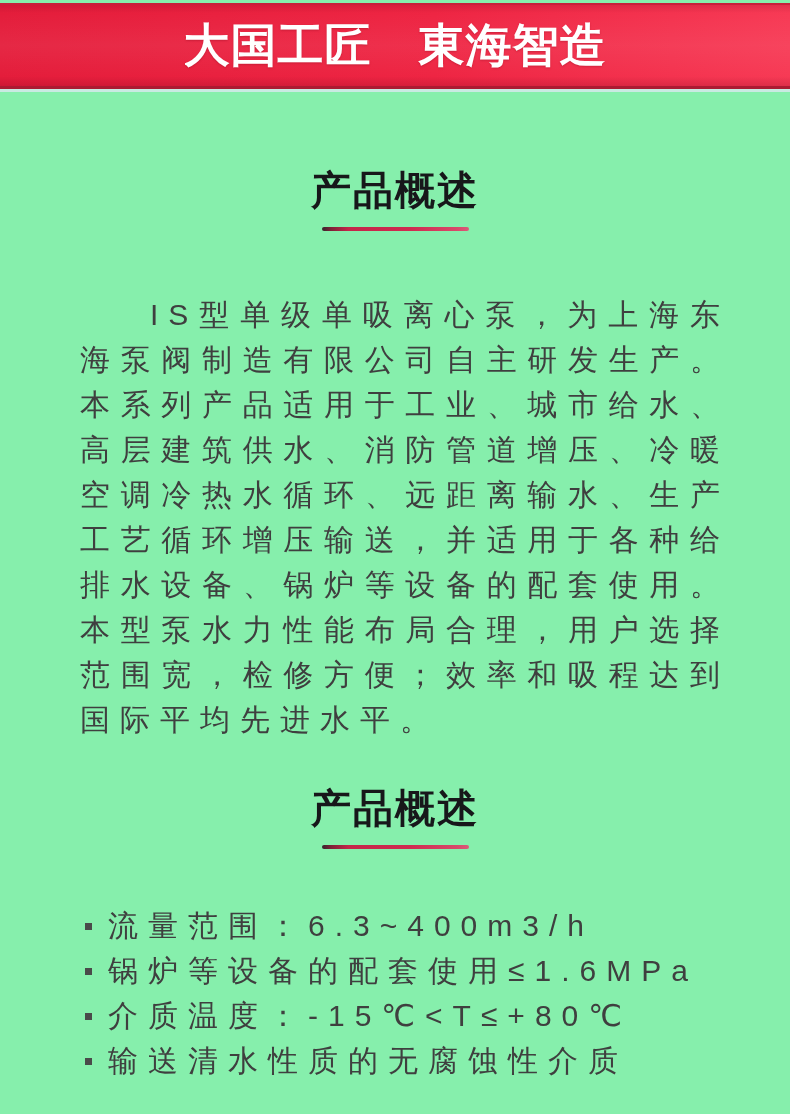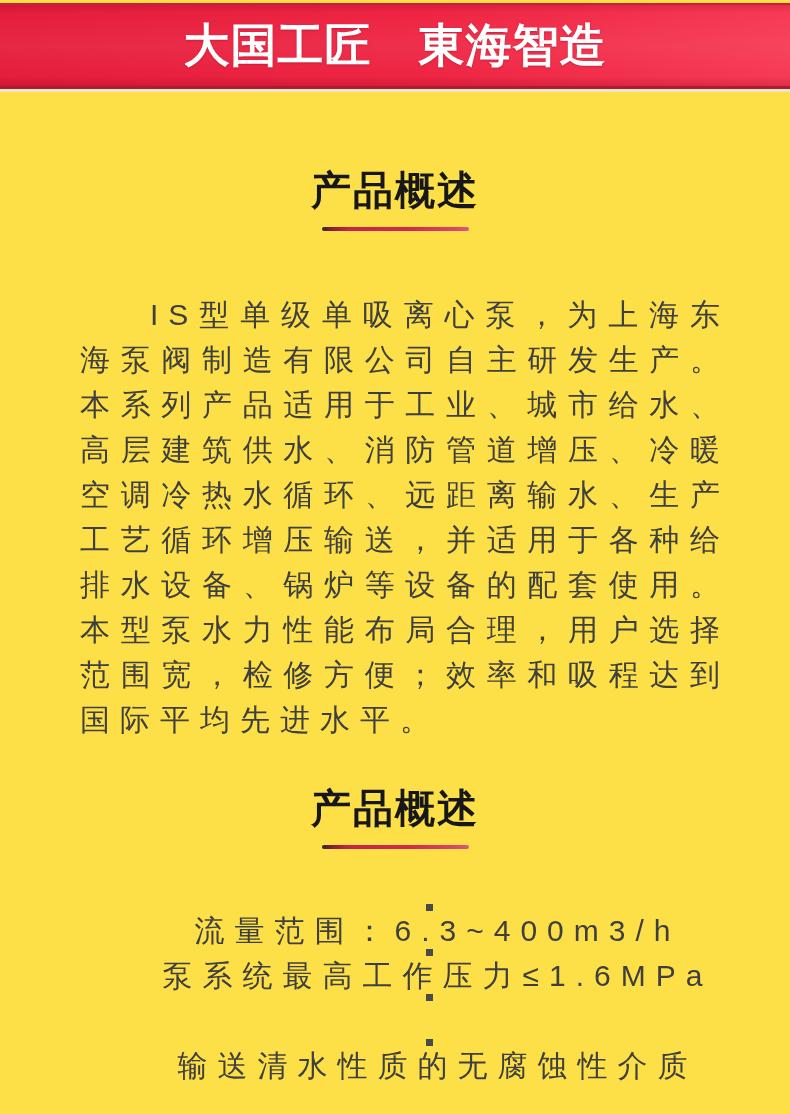--- a/index.html
+++ b/index.html
@@ -11,21 +11,21 @@
   body {
     width: 790px;
     height: 1114px;
     font-family: "Liberation Sans", "DejaVu Sans", sans-serif;
   }
   .page {
     position: relative;
     width: 790px;
     height: 1114px;
     overflow: hidden;
-    background: #fde047;
+    background: #86efac;
   }
 
   
   .banner {
     margin-top: 3px;
     height: 81px;
     border-top: 2px solid #c81f3b;
     border-bottom: 3px solid #ab1b32;
     background:
       linear-gradient(180deg, rgba(120,0,25,0.18) 0%, rgba(120,0,25,0) 10%, rgba(255,255,255,0.05) 50%, rgba(120,0,25,0) 88%, rgba(120,0,25,0.20) 100%),
@@ -83,21 +83,20 @@
     list-style: none;
   }
   .spec-item {
     display: flex;
     align-items: center;
     height: 45px;
     font-size: 30px;
     letter-spacing: 10px;
     color: #3f3f3f;
     white-space: nowrap;
-    flex-direction: column;
   }
   .bullet {
     flex: 0 0 auto;
     width: 7px;
     height: 7px;
     background: #4a4a4a;
     margin-right: 16px;
   }
 </style>
 </head>
@@ -119,24 +118,25 @@
     <h2 class="sec-heading conditions">产品概述</h2>
     <div class="sec-underline"></div>
 
     <ul class="spec-list">
       <li class="spec-item">
         <span class="bullet"></span>
         <span>流量范围：6.3~400m3/h</span>
       </li>
       <li class="spec-item">
         <span class="bullet"></span>
-        <span>泵系统最高工作压力≤1.6MPa</span>
+        <span>锅炉等设备的配套使用≤1.6MPa</span>
       </li>
       <li class="spec-item">
         <span class="bullet"></span>
+        <span>介质温度：-15℃&lt;T≤+80℃</span>
       </li>
       <li class="spec-item">
         <span class="bullet"></span>
         <span>输送清水性质的无腐蚀性介质</span>
       </li>
     </ul>
   </section>
 
 </div>
 

